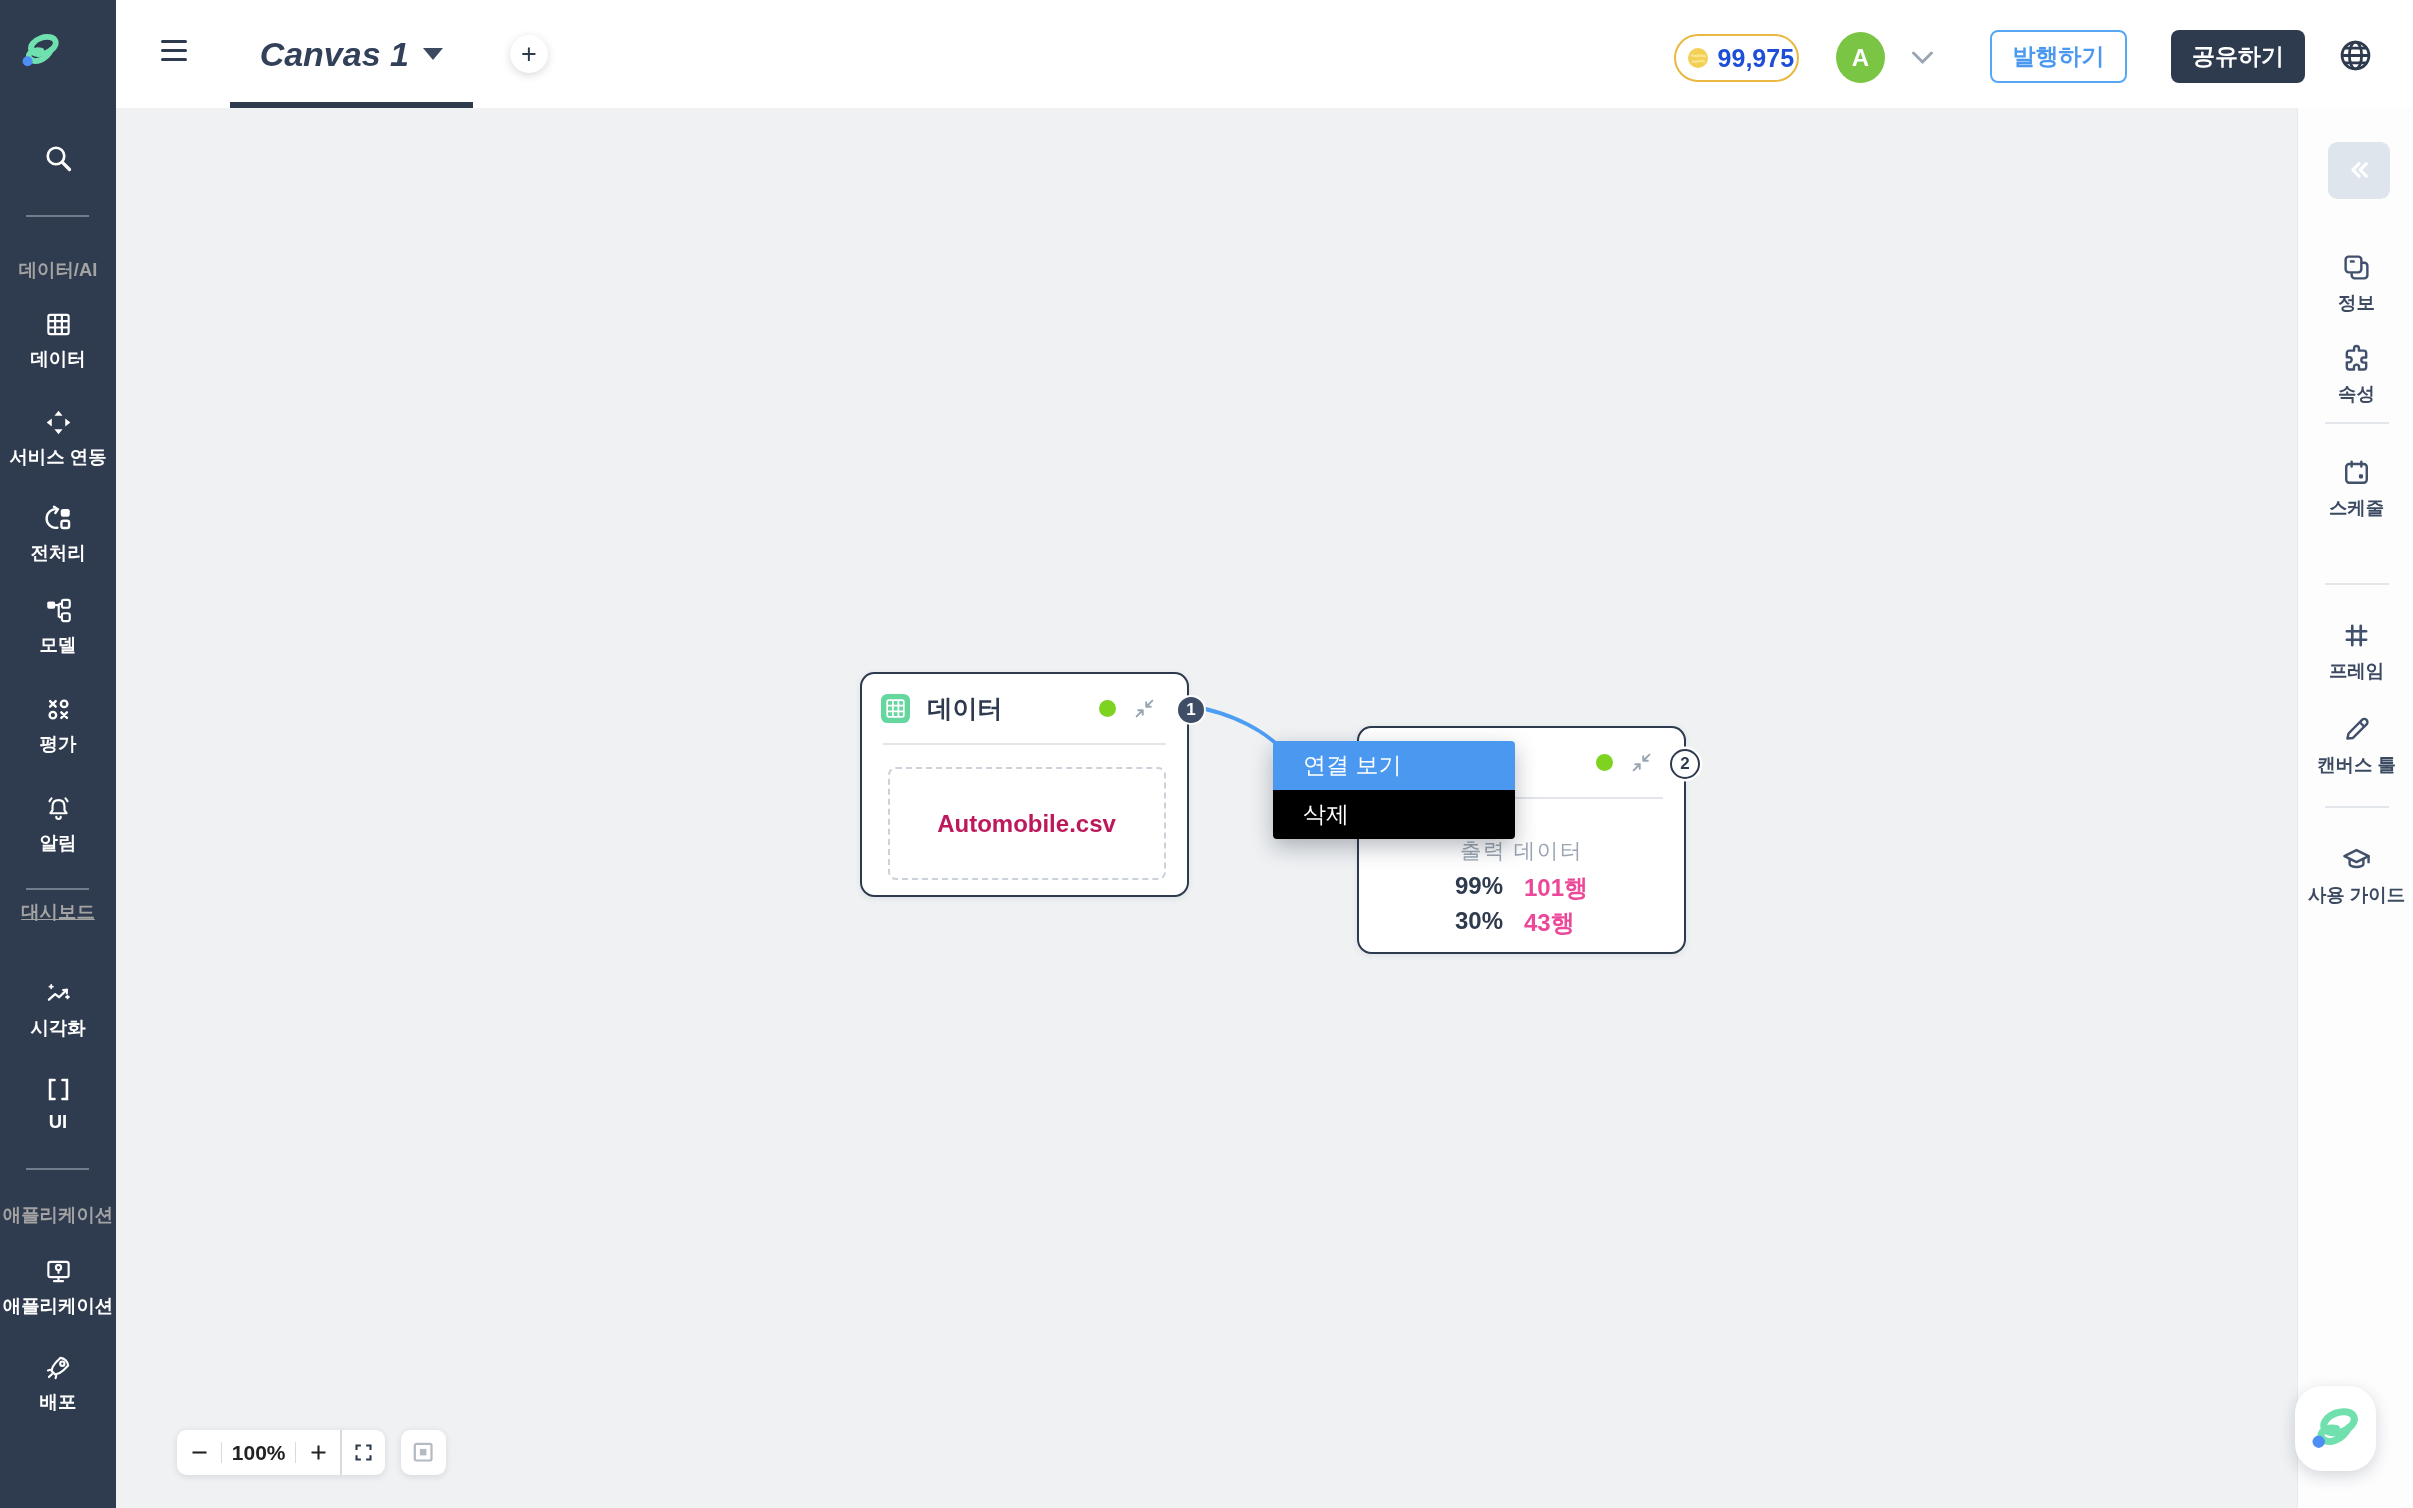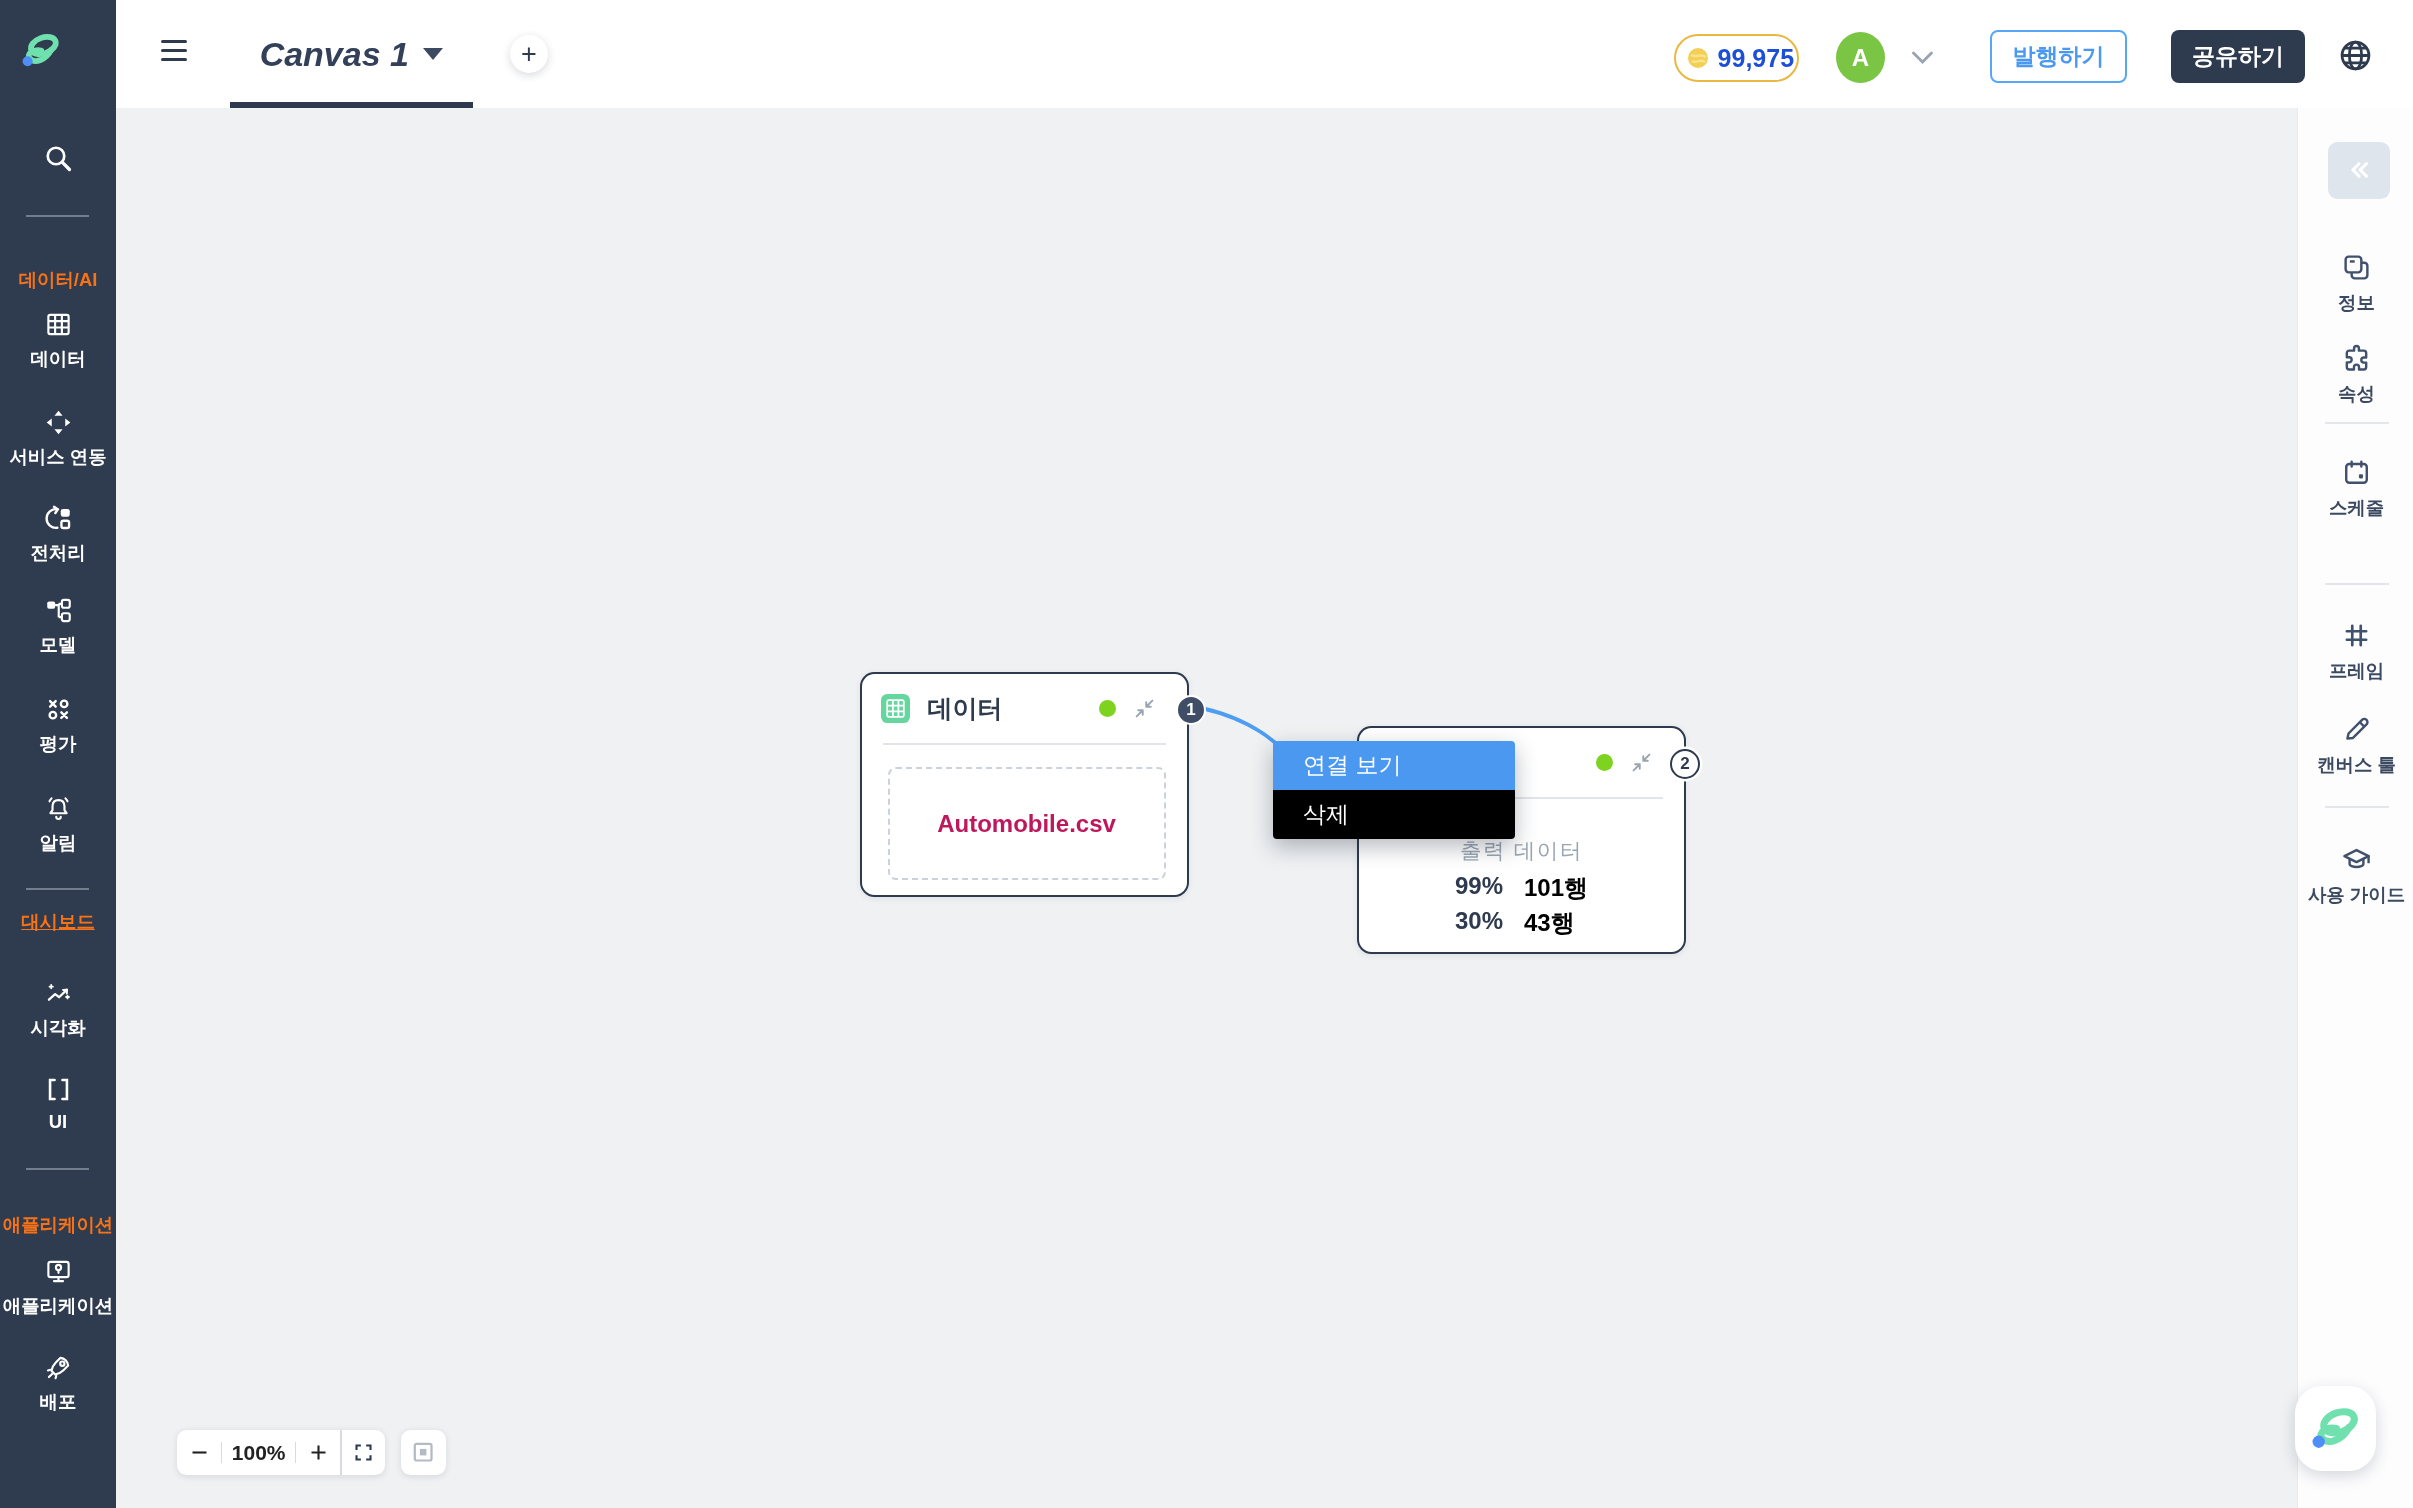--- a/index.html
+++ b/index.html
@@ -30,21 +30,21 @@
     display:flex; align-items:center; justify-content:center; z-index:41; cursor:pointer;}
   .globe { position:absolute; left:2338px; top:38px; z-index:41; cursor:pointer;}
   .chev { position:absolute; left:1909px; top:48px; z-index:41; cursor:pointer;}
 
   
   .lsb { position:absolute; left:0; top:0; width:116px; height:1508px; background:#2f3b4e; z-index:50; }
   .lsb-logo { position:absolute; left:19px; top:29px; }
   .ls-el { position:absolute; left:0; width:116px; text-align:center; }
   .ls-item { color:#fff; cursor:pointer; }
   .ls-label { display:block; color:#fff; font-size:18.4px; font-weight:600; margin-top:4.8px; }
-  .ls-sec { color:#f97316; font-size:18.4px; font-weight:600;margin-top:10px; }
+  .ls-sec { color:#a3a3a3; font-size:18.4px; font-weight:600; }
   .ls-div { left:26px; width:63px; height:1.6px; background:#8a94a4; opacity:.75; }
 
   
   .rsb { position:absolute; left:2297px; top:108px; width:117px; height:1401px; background:#fdfdfe;
     border-left:0.8px solid #e8eaee; z-index:30; }
   .rs-el { position:absolute; width:117px; text-align:center; }
   .rs-item { cursor:pointer; }
   .rs-label { display:block; color:#3c4a61; font-size:18.4px; font-weight:600; margin-top:4.8px; }
   .rs-div { left:27px; width:64px; height:1.6px; background:#e3e6ea; }
   .collapse-btn { position:absolute; left:29.5px; top:34px; width:62px; height:57px; background:#dfe5ec;
@@ -67,21 +67,21 @@
 
   .badge { position:absolute; width:30px; height:30px; border-radius:50%; display:flex; align-items:center;
     justify-content:center; font-size:17px; font-weight:700; z-index:8; }
   .badge-1 { left:1176px; top:695px; background:#3f4e66; color:#fff; border:2.4px solid #fff; }
   .badge-2 { left:1670px; top:749px; background:#fff; color:#2e3a4d; border:2.4px solid #2e3a4d; box-shadow:0 0 0 2.4px #fff; }
 
   .node2-body { padding-top:37px; display:flex; flex-direction:column; align-items:center; gap:7.2px; }
   .out-label { font-size:21.5px; color:#9aa5b3; letter-spacing:1.6px; }
   .split-grid { display:grid; grid-template-columns:auto auto; column-gap:21px; row-gap:3.2px; }
   .split-grid .pc { text-align:right; font-size:24px; font-weight:700; color:#2e3a4d; }
-  .split-grid .rw { text-align:left; font-size:24px; font-weight:700; color:#000000; }
+  .split-grid .rw { text-align:left; font-size:24px; font-weight:700; color:#ec4899; }
 
   .ctx-menu { position:absolute; left:1273px; top:741px; width:242px; border-radius:4px; overflow:hidden;
     box-shadow:0 8px 22.3px rgba(20,30,45,.30); z-index:20; }
   .ctx-item { height:49px; display:flex; align-items:center; padding-left:30px; color:#fff;
     font-size:23px; font-weight:500; cursor:pointer; }
   .ctx-item.hl { background:#4a98f0; }
   .ctx-item.dk { background:#000000; }
 
   
   .zoombar { position:absolute; left:177px; top:1430px; width:208px; height:45px; background:#fff;

